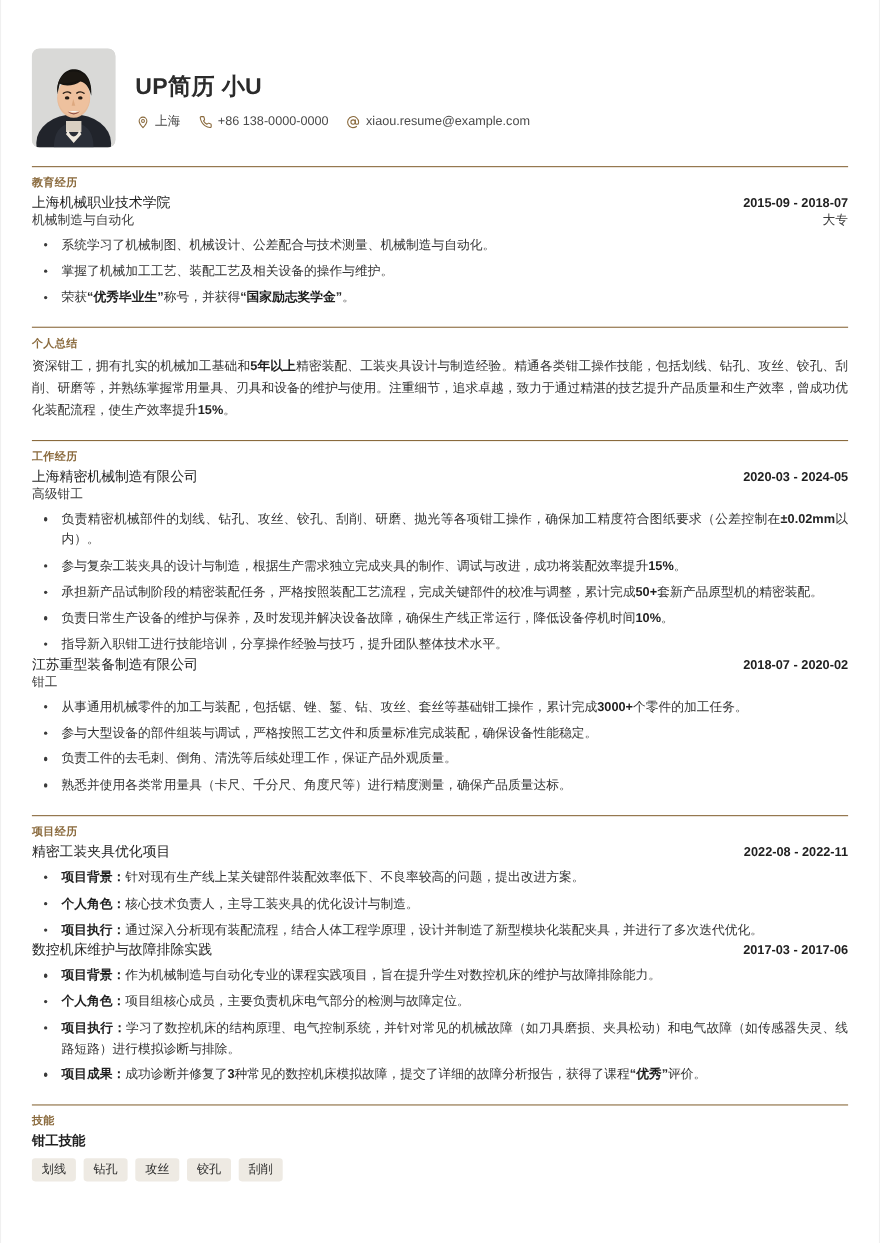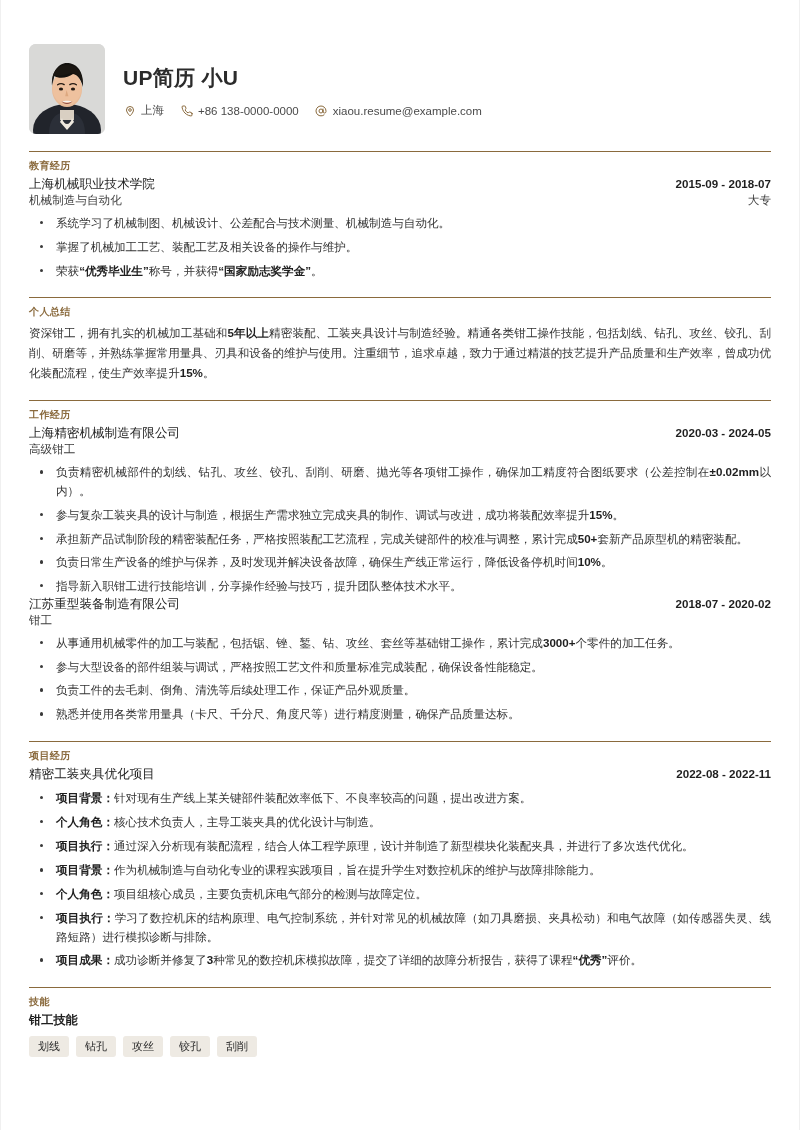--- a/index.html
+++ b/index.html
@@ -308,20 +308,24 @@
         <span class="entry-date">2022-08 - 2022-11</span>
       </div>
       <ul class="bullets">
           <li><b>项目背景：</b>针对现有生产线上某关键部件装配效率低下、不良率较高的问题，提出改进方案。</li>
           <li><b>个人角色：</b>核心技术负责人，主导工装夹具的优化设计与制造。</li>
           <li><b>项目执行：</b>通过深入分析现有装配流程，结合人体工程学原理，设计并制造了新型模块化装配夹具，并进行了多次迭代优化。</li>
         </ul>
     </div>
 
     <div class="entry">
+      <div class="entry-row">
+        <span class="entry-title">数控机床维护与故障排除实践</span>
+        <span class="entry-date">2017-03 - 2017-06</span>
+      </div>
       <ul class="bullets">
           <li><b>项目背景：</b>作为机械制造与自动化专业的课程实践项目，旨在提升学生对数控机床的维护与故障排除能力。</li>
           <li><b>个人角色：</b>项目组核心成员，主要负责机床电气部分的检测与故障定位。</li>
           <li><b>项目执行：</b>学习了数控机床的结构原理、电气控制系统，并针对常见的机械故障（如刀具磨损、夹具松动）和电气故障（如传感器失灵、线路短路）进行模拟诊断与排除。</li>
           <li><b>项目成果：</b>成功诊断并修复了<b>3</b>种常见的数控机床模拟故障，提交了详细的故障分析报告，获得了课程<b>“优秀”</b>评价。</li>
         </ul>
     </div>
   </div>
 
   <div class="section">

